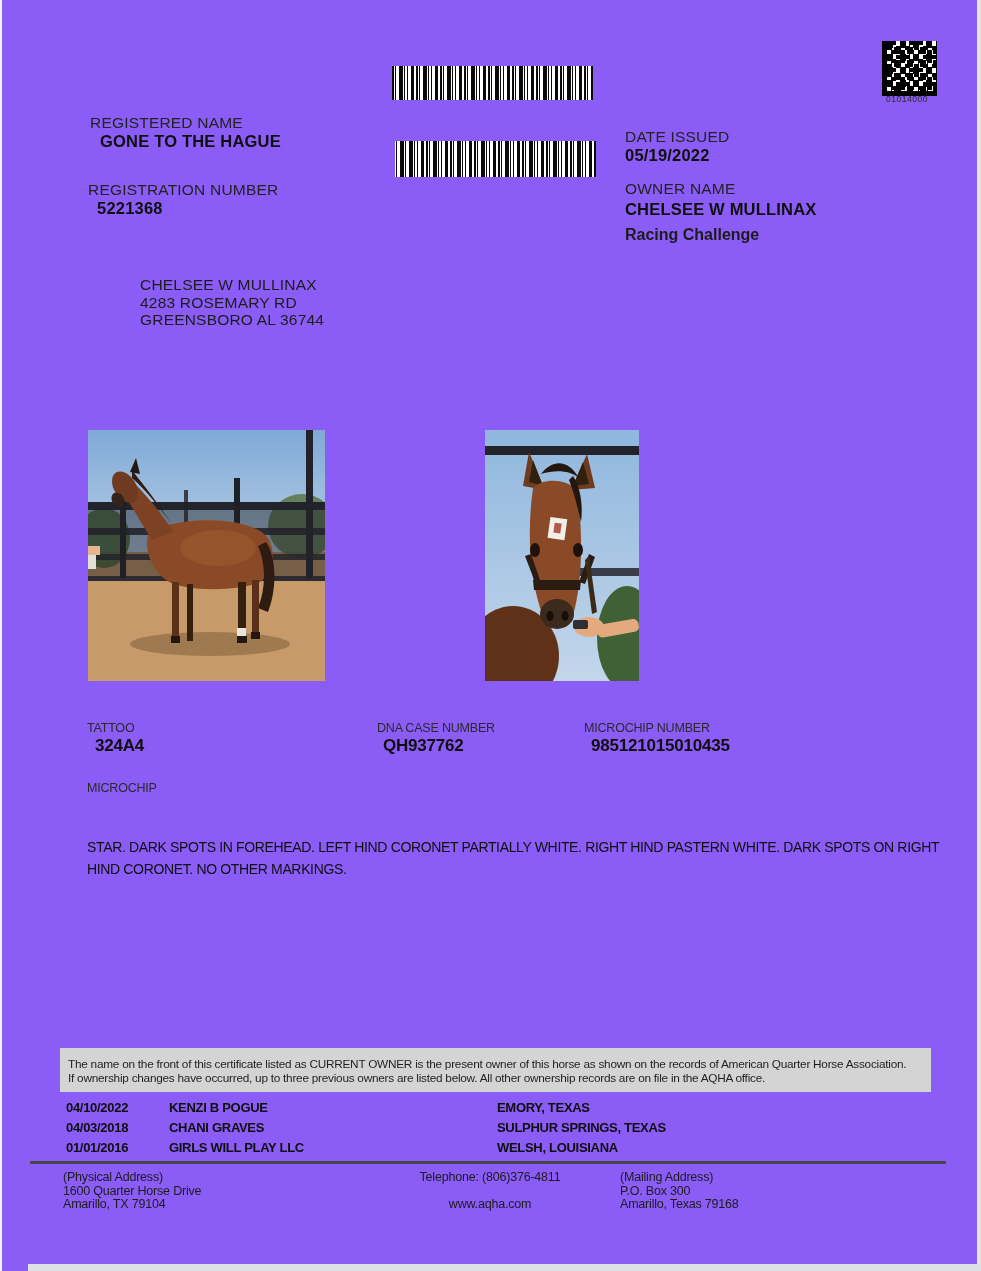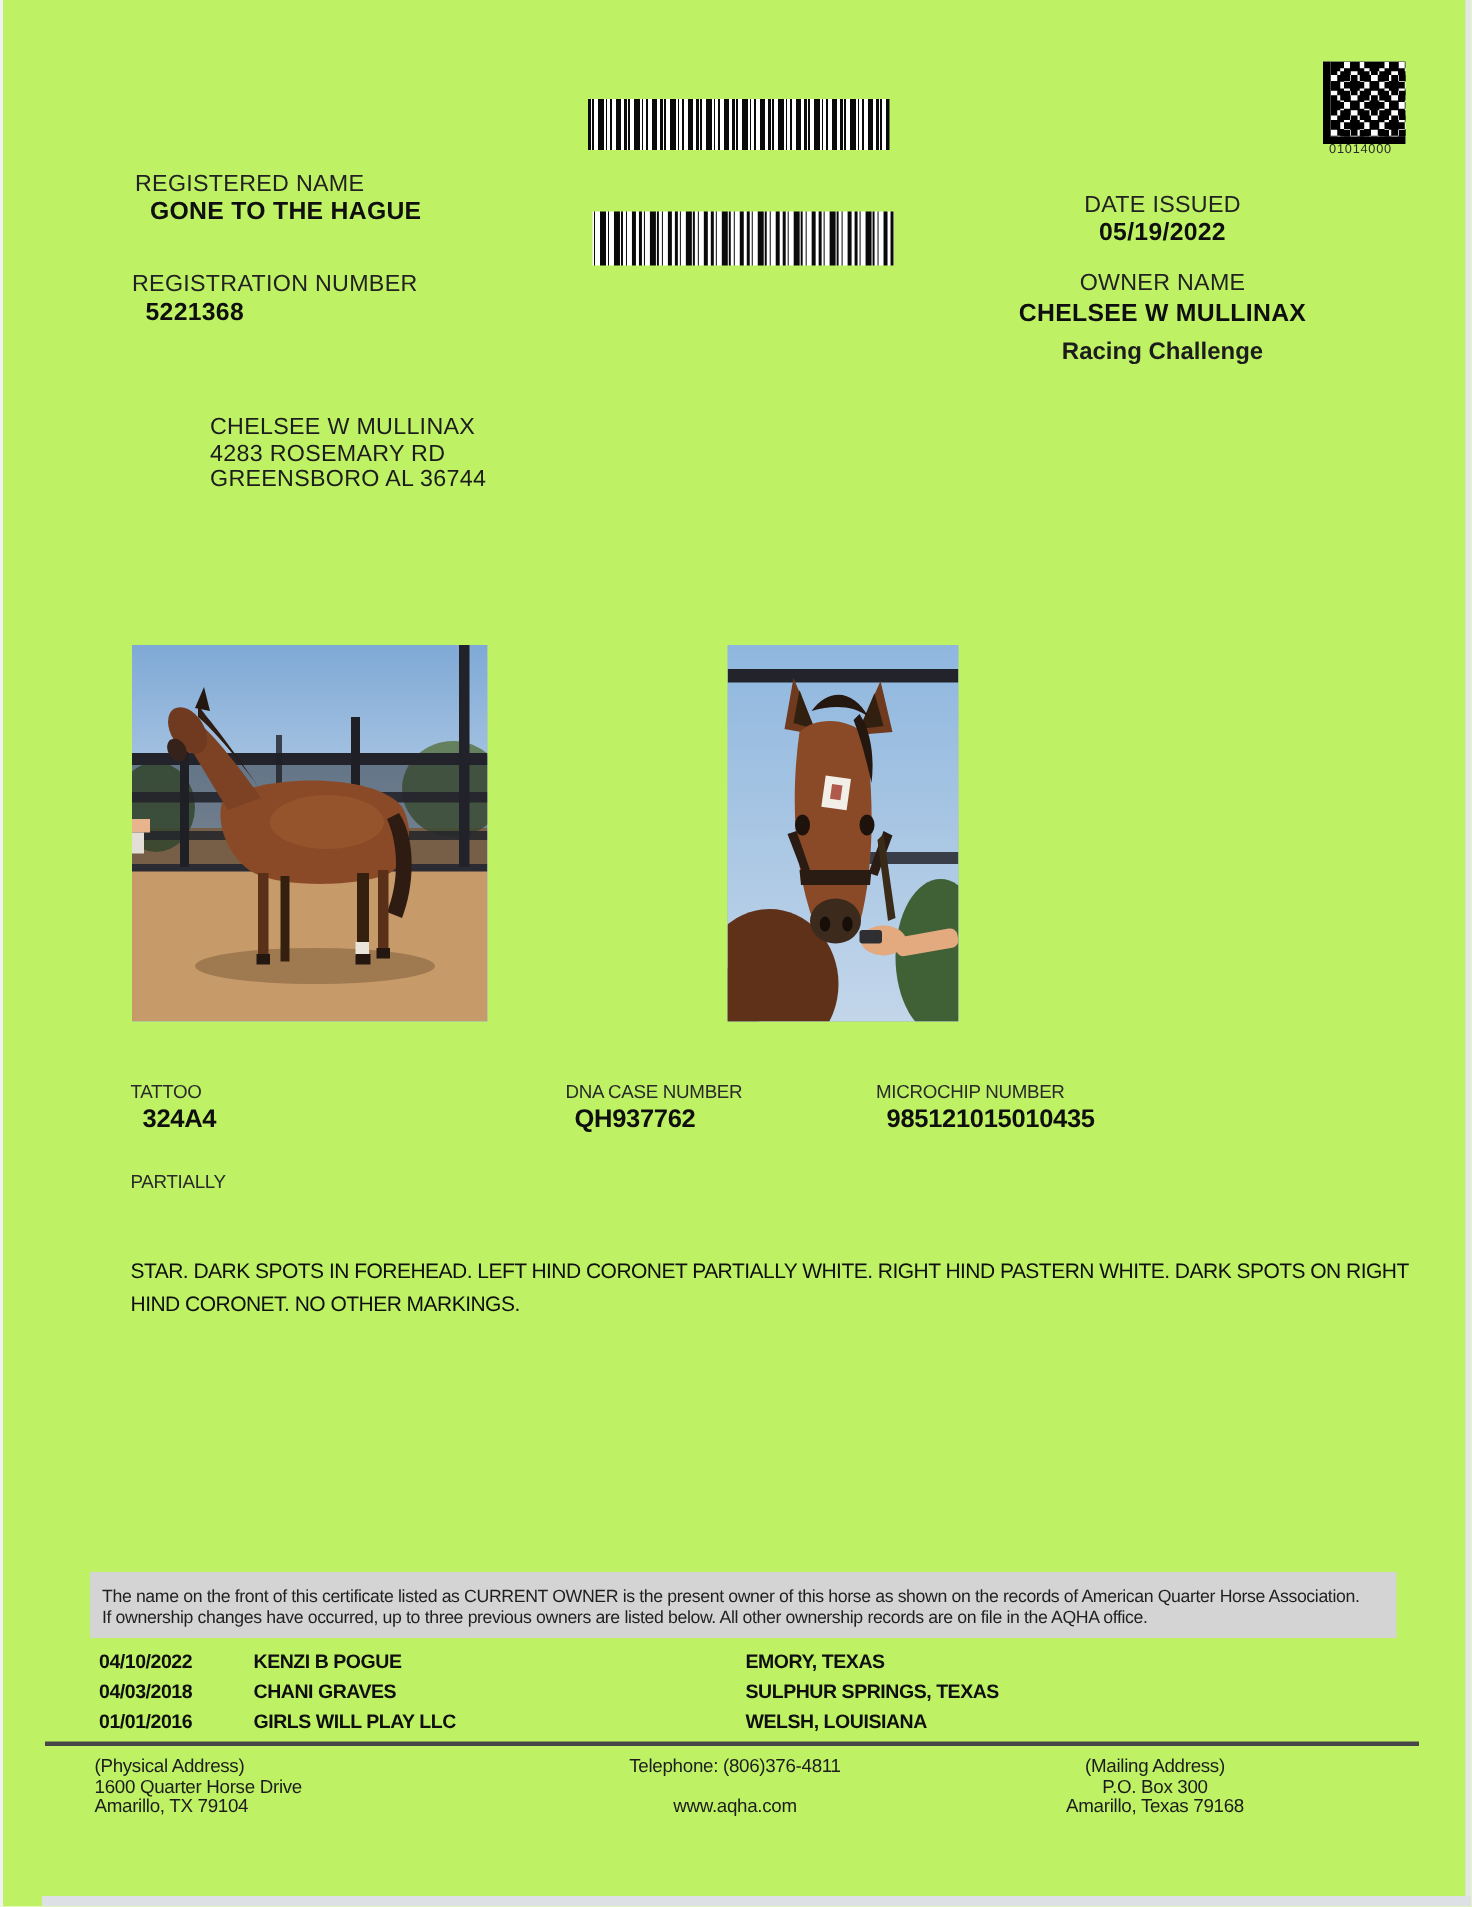--- a/index.html
+++ b/index.html
@@ -1,17 +1,17 @@
 <!DOCTYPE html>
 <html><head>
 <meta charset="utf-8">
 <style>
   html,body{margin:0;padding:0;background:#ffffff;}
   .page{
-    position:relative;width:981px;height:1271px;background:#bef264;overflow:hidden;
+    position:relative;width:981px;height:1271px;background:#8b5cf6;overflow:hidden;
     font-family:"Liberation Sans","DejaVu Sans",sans-serif;color:#1c1c1c;
   }
   .abs{position:absolute;}
   
   .edge-right{right:0;top:0;width:4px;height:1271px;background:#e4e7ea;}
   .edge-bottom{left:28px;bottom:0;width:953px;height:7px;background:#dde0e4;}
   .edge-left{left:0;top:0;width:2px;height:1271px;background:#f1f2f3;}
 
   
   .barcode{
@@ -32,21 +32,21 @@
     border-left:5px solid #000;border-bottom:5px solid #000;
     background-image:
       conic-gradient(#000 25%,#0000 0 50%,#000 0 75%,#0000 0),
       conic-gradient(#0000 25%,#000 0 50%,#0000 0 75%,#000 0);
     background-size:9px 9px,13px 13px;background-color:#fff;
   }
   .dm-label{left:874px;top:94px;width:66px;text-align:center;font-size:8.5px;color:#2a2a2a;letter-spacing:.5px;}
 
   .lbl{font-size:15.5px;letter-spacing:.2px;color:#222;}
   .val{font-size:16.5px;font-weight:bold;color:#0f0f0f;letter-spacing:.2px;}
-  .right{text-align:center;}
+  .right{text-align:left;}
 
   .addr{left:140px;top:276px;font-size:15.5px;line-height:17.5px;letter-spacing:.2px;}
 
   .photo{overflow:hidden;background:#9db8d6;}
   .photo svg{display:block;}
 
   .small-lbl{font-size:12.5px;letter-spacing:-0.2px;color:#2a2a2a;}
   .small-val{font-size:17px;font-weight:bold;letter-spacing:-0.2px;color:#0f0f0f;}
 
   .markings-line{font-size:14px;font-weight:normal;letter-spacing:-0.35px;color:#0f0f0f;white-space:nowrap;margin-top:40px;}
@@ -173,21 +173,21 @@
     </svg>
   </div>
 
   <div class="abs small-lbl" style="left:87px;top:721px;">TATTOO</div>
   <div class="abs small-val" style="left:95px;top:736px;">324A4</div>
   <div class="abs small-lbl" style="left:377px;top:721px;">DNA CASE NUMBER</div>
   <div class="abs small-val" style="left:383px;top:736px;">QH937762</div>
   <div class="abs small-lbl" style="left:584px;top:721px;">MICROCHIP NUMBER</div>
   <div class="abs small-val" style="left:591px;top:736px;">985121015010435</div>
 
-  <div class="abs small-lbl" style="left:87px;top:781px;">PARTIALLY</div>
+  <div class="abs small-lbl" style="left:87px;top:781px;">MICROCHIP</div>
   <div class="abs markings-line" style="left:87px;top:799px;">STAR. DARK SPOTS IN FOREHEAD. LEFT HIND CORONET PARTIALLY WHITE. RIGHT HIND PASTERN WHITE. DARK SPOTS ON RIGHT</div>
   <div class="abs markings-line" style="left:87px;top:821px;">HIND CORONET. NO OTHER MARKINGS.</div>
 
   <div class="abs notice-box">
     <div class="notice-line" style="position:absolute;left:8px;top:9px;">The name on the front of this certificate listed as CURRENT OWNER is the present owner of this horse as shown on the records of American Quarter Horse Association.</div>
     <div class="notice-line" style="position:absolute;left:8px;top:23px;">If ownership changes have occurred, up to three previous owners are listed below.  All other ownership records are on file in the AQHA office.</div>
   </div>
 
   <div class="abs own-row" style="left:0;top:1100px;width:981px;">
     <span style="position:absolute;left:66px;">04/10/2022</span>

